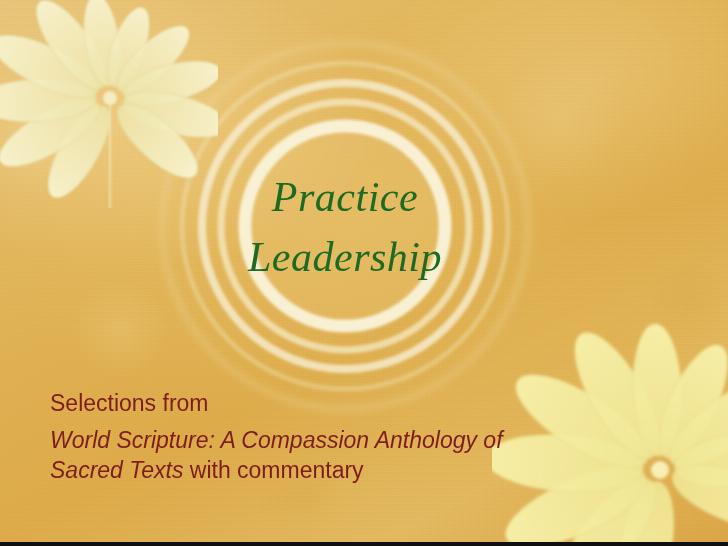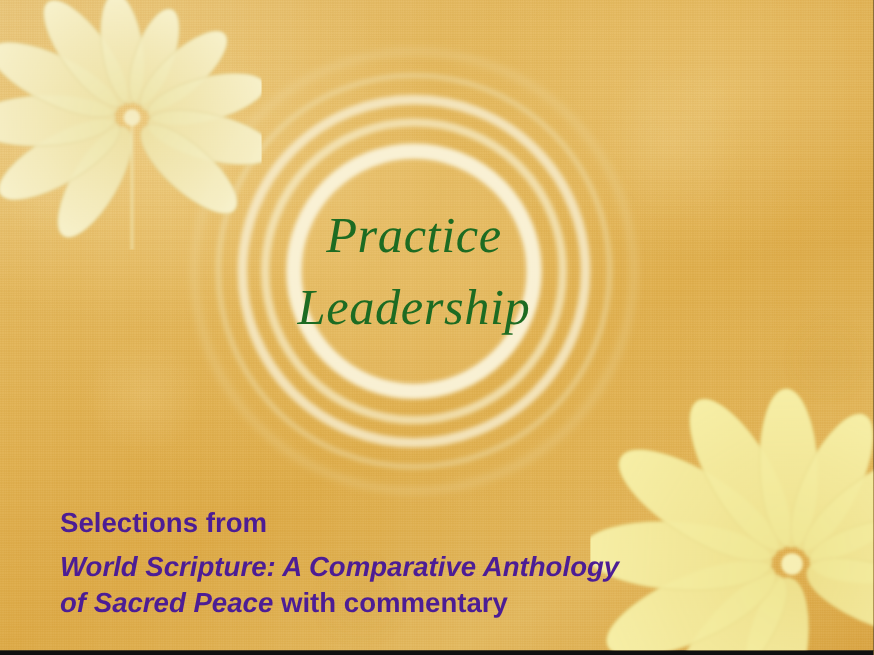--- a/index.html
+++ b/index.html
@@ -83,24 +83,23 @@
     font-size: 42px;
     line-height: 1.42;
     color: #1d6b22;
     letter-spacing: 0.5px;
   }
   .title-line { display: block; white-space: nowrap; }
 
   .footer-block {
     position: absolute;
     left: 50px;
-    top: 422px;
+    top: 390px;
     width: 540px;
-    color: #4c1d95;
-    font-weight: bold;
+    color: #7f1d1d;
   }
   .sel-line {
     font-size: 23px;
     line-height: 1.18;
     margin-bottom: 9px;
     white-space: nowrap;
   }
   .work-line {
     font-size: 23px;
     line-height: 1.30;
@@ -249,17 +248,17 @@
   </svg>
 
   <div class="title-block">
     <span class="title-line">Practice</span>
     <span class="title-line">Leadership</span>
   </div>
 
   <div class="footer-block">
     <div class="sel-line">Selections from</div>
     <div class="work-line">
-      <span class="work-title">World Scripture: A Comparative Anthology of Sacred Peace</span><span class="work-tail"> with commentary</span>
+      <span class="work-title">World Scripture: A Compassion Anthology of Sacred Texts</span><span class="work-tail"> with commentary</span>
     </div>
   </div>
 
 </div>
 
 </body></html>

